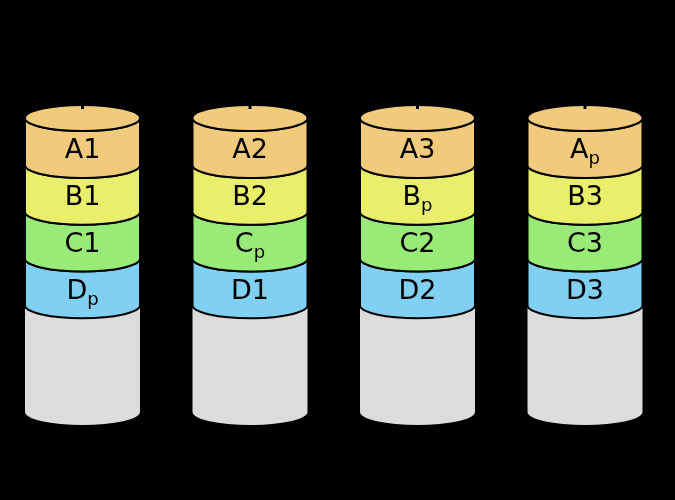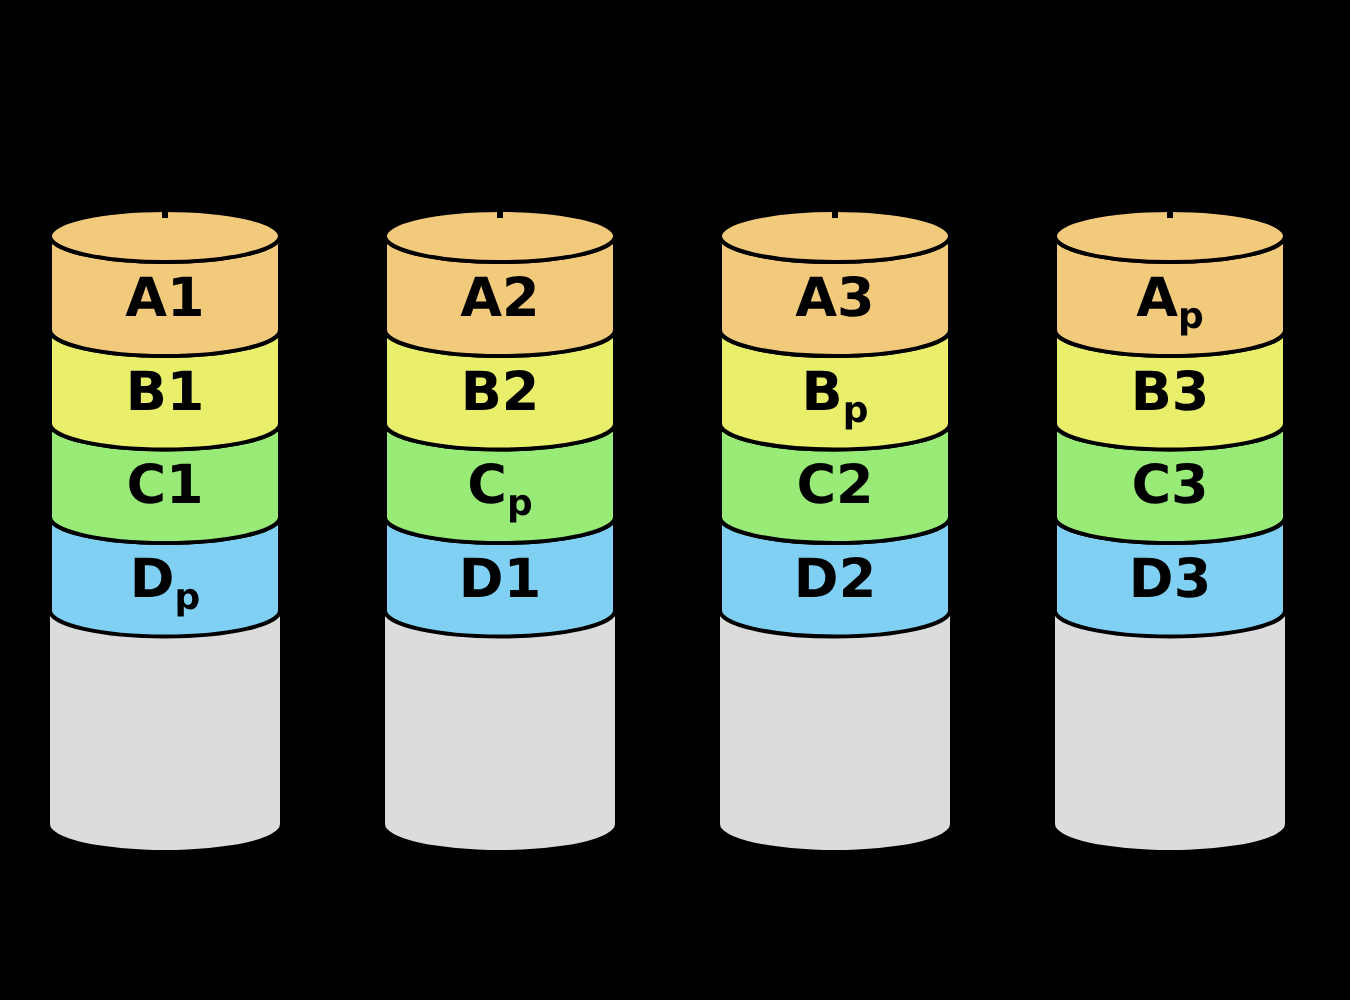--- a/index.html
+++ b/index.html
@@ -10,21 +10,20 @@
     width: 675px;
     height: 500px;
     background: #000000;
     overflow: hidden;
     font-family: "DejaVu Sans", sans-serif;
   }
   .stage {
     position: relative;
     width: 675px;
     height: 500px;
-    font-weight: bold;
   }
   svg text {
     font-family: "DejaVu Sans", sans-serif;
   }
 </style>
 </head>
 <body>
 
 <div class="stage">
   <svg id="diagram" width="675" height="500" viewBox="0 0 675 500">

